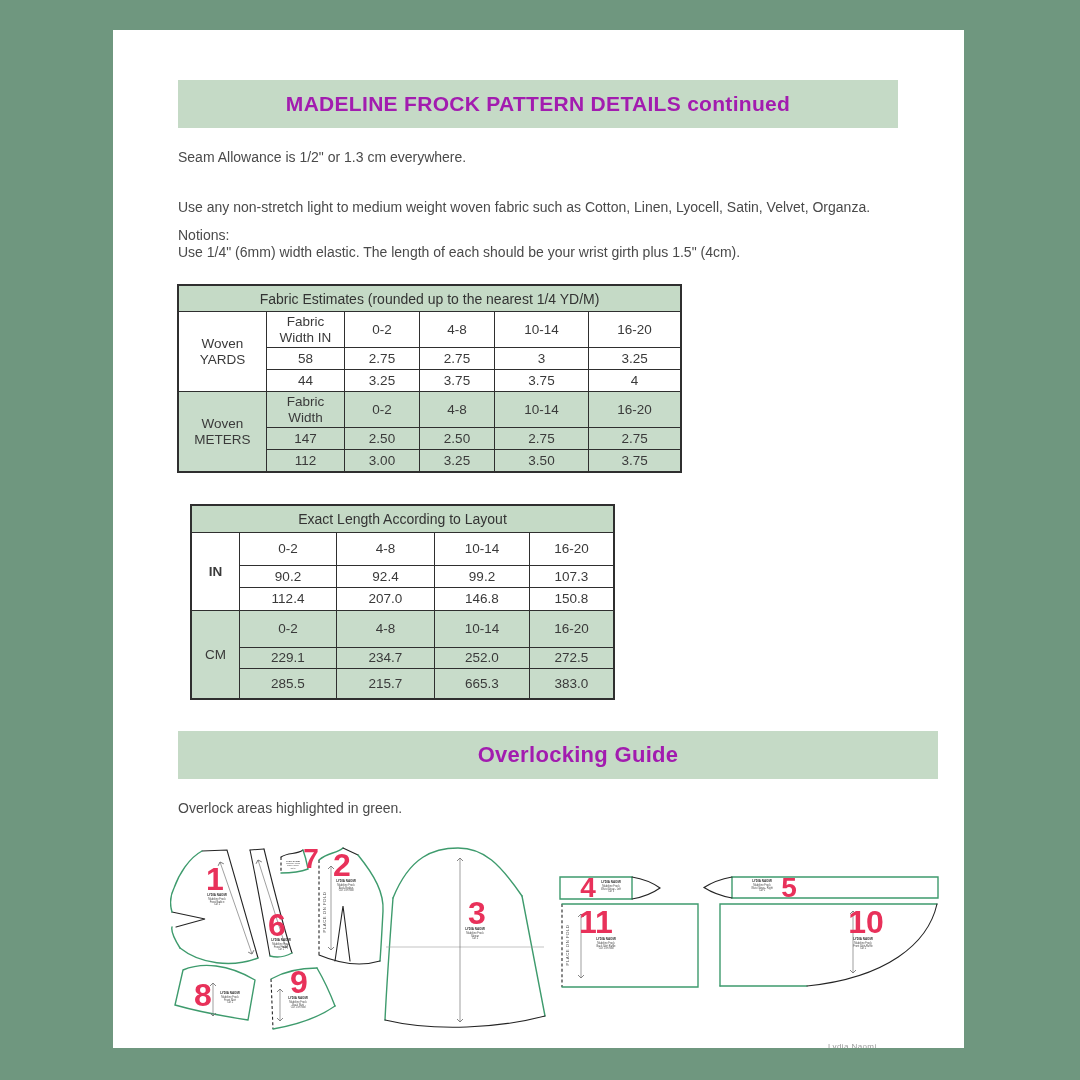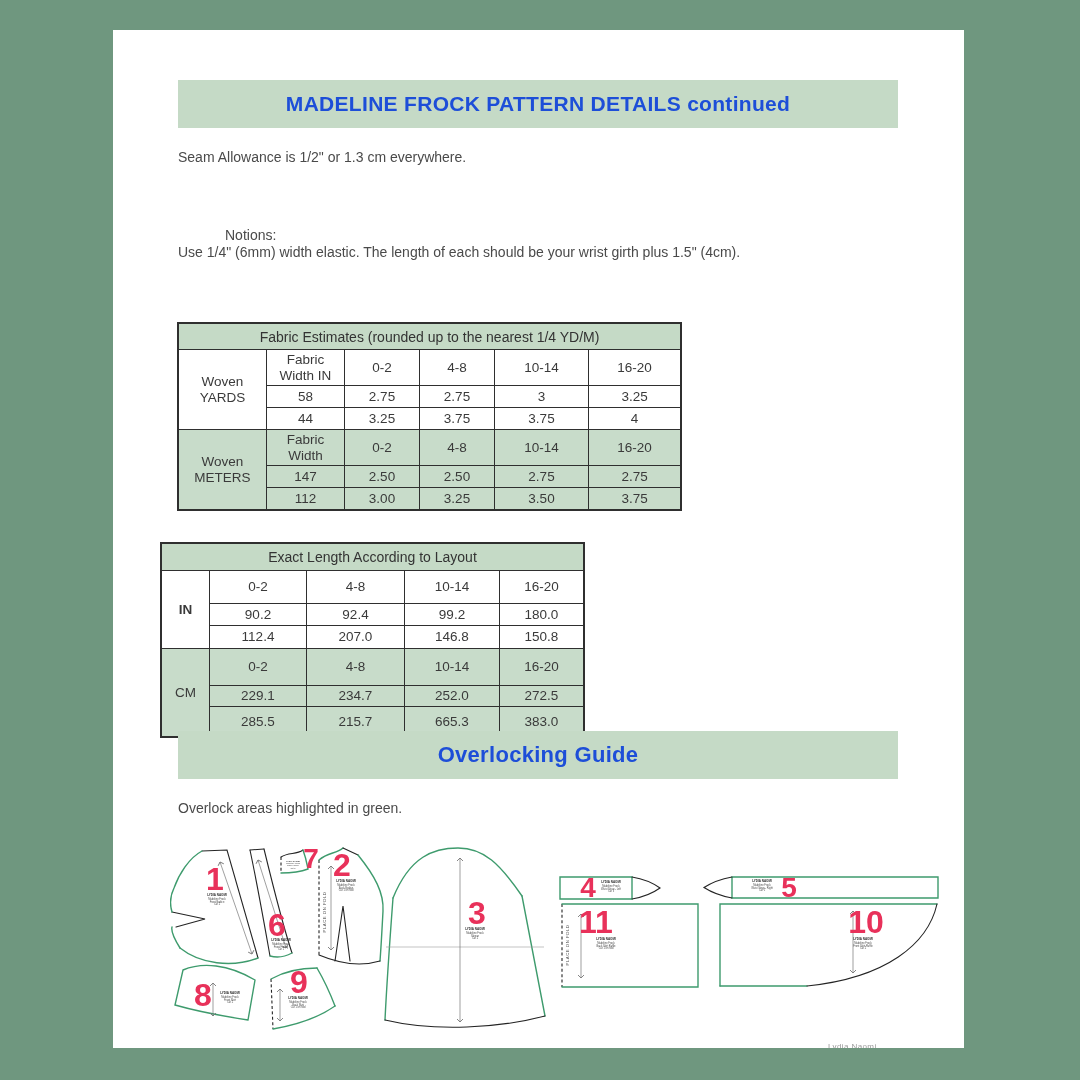--- a/index.html
+++ b/index.html
@@ -11,40 +11,40 @@
     overflow:hidden;
   }
   .paper{
     position:absolute;left:113px;top:30px;width:851px;height:1018px;
     background:#ffffff;overflow:hidden;
   }
   .banner{
     position:absolute;left:65px;width:720px;height:48px;
     background:#c5dac6;
     display:flex;align-items:center;justify-content:center;
-    color:#1d4ed8;font-weight:bold;letter-spacing:.3px;
+    color:#a21caf;font-weight:bold;letter-spacing:.3px;
   }
   .banner.main{top:50px;font-size:21px;}
-  .banner.second{top:701px;font-size:22px;}
+  .banner.second{top:701px;font-size:22px;padding-left:40px;}
   .intro{position:absolute;left:65px;right:40px;font-size:14px;color:#4a4a4a;line-height:17px;}
   .t-seam{top:119px;}
   .t-fab-label{top:152px;}
   .t-fab-body{top:169px;}
-  .t-notions-label{top:197px;margin-left:47px;}
+  .t-notions-label{top:197px;}
   .t-notions-body{top:214px;}
-  table{border-collapse:collapse;position:absolute;table-layout:fixed;margin-top:38px;}
+  table{border-collapse:collapse;position:absolute;table-layout:fixed;}
   td{
     border:1px solid #2f2f2f;
     text-align:center;vertical-align:middle;
     font-size:13.5px;color:#3a3a3a;
     white-space:pre-line;line-height:16px;
     padding:0 2px;overflow:hidden;
   }
   .tbl-fabric{left:65px;top:255px;width:502px;}
-  .tbl-length{left:48px;top:475px;width:422px;}
+  .tbl-length{left:78px;top:475px;width:422px;}
   td.title{background:#c5dac6;font-size:14px;color:#333;}
   td.green{background:#c8dcca;}
   .outerline{outline:1px solid #2f2f2f;}
   .note{position:absolute;left:65px;top:770px;font-size:14px;color:#4a4a4a;}
   .diagram{position:absolute;left:57px;top:808px;width:790px;height:212px;}
   .footer-frag{position:absolute;left:715px;top:1012px;font-size:8px;color:#9a9a9a;letter-spacing:.4px;}
   
   .g{stroke:#3e9b6d;stroke-width:1.4;fill:none;stroke-linecap:round;}
   .b{stroke:#242424;stroke-width:1.1;fill:none;stroke-linecap:round;}
   .d{stroke:#242424;stroke-width:1.1;fill:none;stroke-dasharray:3 2.4;}
@@ -60,20 +60,21 @@
 </head>
 <body>
 
 <div class="paper">
 
   <div class="banner main">
     <span>MADELINE FROCK PATTERN DETAILS continued</span>
   </div>
 
   <div class="intro t-seam">Seam Allowance is 1/2" or 1.3 cm everywhere.</div>
+  <div class="intro t-fab-body">Use any non-stretch light to medium weight woven fabric such as Cotton, Linen, Lyocell, Satin, Velvet, Organza.</div>
   <div class="intro t-notions-label">Notions:</div>
   <div class="intro t-notions-body">Use 1/4" (6mm) width elastic. The length of each should be your wrist girth plus 1.5" (4cm).</div>
 
   <table class="tbl-fabric outerline">
     <colgroup>
         <col style="width:88px">
         <col style="width:78px">
         <col style="width:75px">
         <col style="width:75px">
         <col style="width:94px">
@@ -150,21 +151,21 @@
       <td rowspan="3" style="font-weight:bold">IN</td>
       <td>0-2</td>
       <td>4-8</td>
       <td>10-14</td>
       <td>16-20</td>
     </tr>
     <tr style="height:22px">
       <td>90.2</td>
       <td>92.4</td>
       <td>99.2</td>
-      <td>180.0</td>
+      <td>107.3</td>
     </tr>
     <tr style="height:23px">
       <td>112.4</td>
       <td>207.0</td>
       <td>146.8</td>
       <td>150.8</td>
     </tr>
     <tr style="height:37px">
       <td class="green" rowspan="3">CM</td>
       <td class="green">0-2</td>

